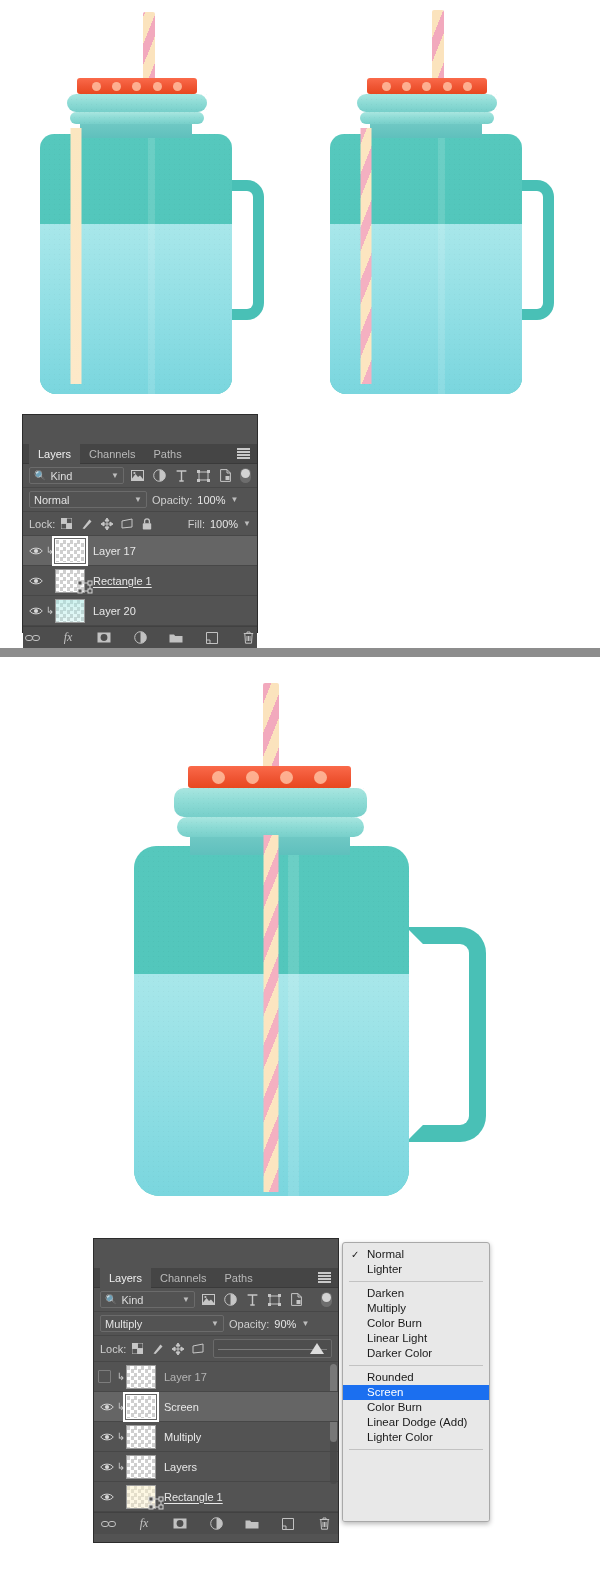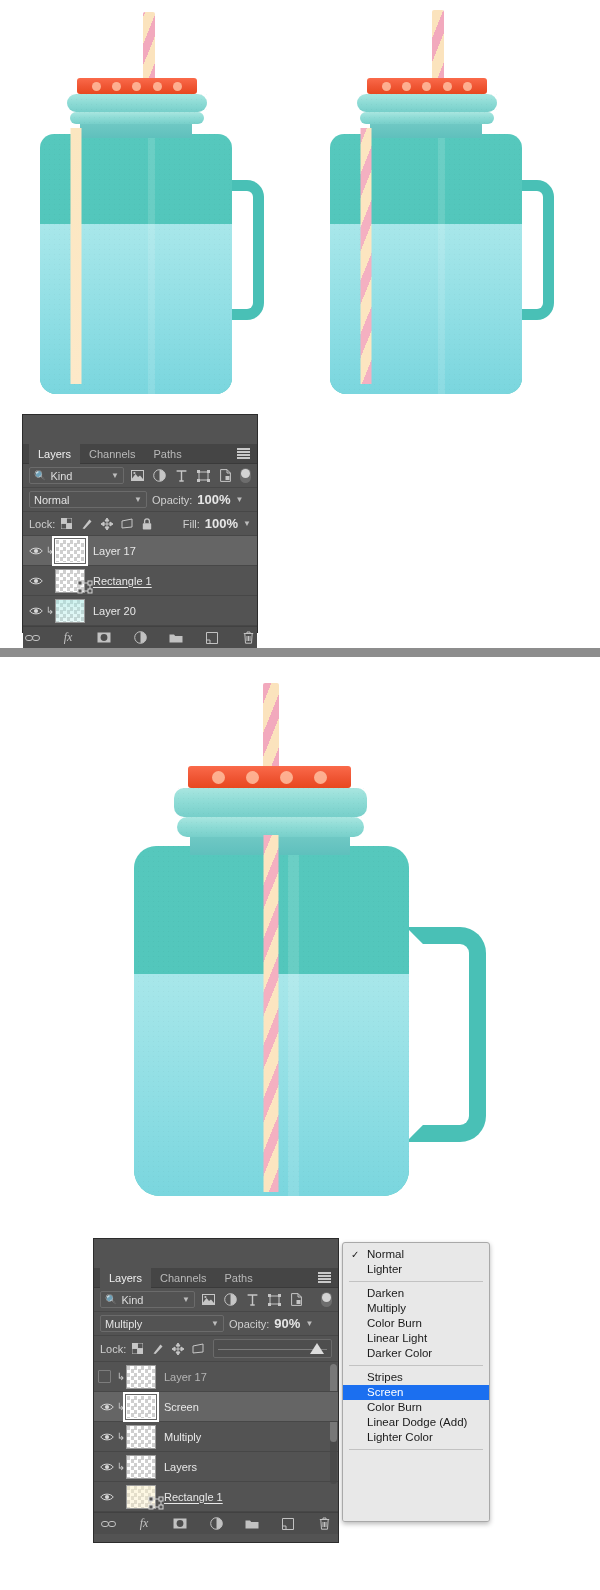--- a/index.html
+++ b/index.html
@@ -159,21 +159,21 @@
 
   .ps-blend {
     display:flex; align-items:center;
     background:#535353; border:1px solid #6b6b6b;
     height:17px; padding:0 4px; border-radius:2px;
     font-size:11px; color:#e2e2e2;
   }
   .ps-blend .chev { margin-left:auto; font-size:8px; color:#bdbdbd; padding-left:6px;}
   .ps-lbl { font-size:11px; color:#cfcfcf; white-space:nowrap; }
   .ps-val {
-    font-size:13px; color:#e6e6e6; white-space:nowrap;font-weight:bold;
+    font-size:11px; color:#e6e6e6; white-space:nowrap;
   }
   .ps-chevsm { font-size:8px; color:#bdbdbd; }
 
   .lock-icons { display:flex; align-items:center; gap:7px; }
   .lock-icons .ficon { width:13px; }
 
   .opacity-slider {
     flex:1; height:19px; position:relative;
     background:#4e4e4e; border:1px solid #6a6a6a;
     border-radius:2px; margin-left:4px;
@@ -793,21 +793,21 @@
     <div>
       <div class="bm-item">Darken</div>
       <div class="bm-item">Multiply</div>
       <div class="bm-item">Color Burn</div>
       <div class="bm-item">Linear Light</div>
       <div class="bm-item">Darker Color</div>
     </div>
     <div class="bm-sep"></div>
 
     <div>
-      <div class="bm-item">Stripes</div>
+      <div class="bm-item">Rounded</div>
       <div class="bm-item sel">Screen</div>
       <div class="bm-item">Color Burn</div>
       <div class="bm-item">Linear Dodge (Add)</div>
       <div class="bm-item">Lighter Color</div>
     </div>
     <div class="bm-sep"></div>
 
 
     <div class="bm-fade"></div>
   </div>

